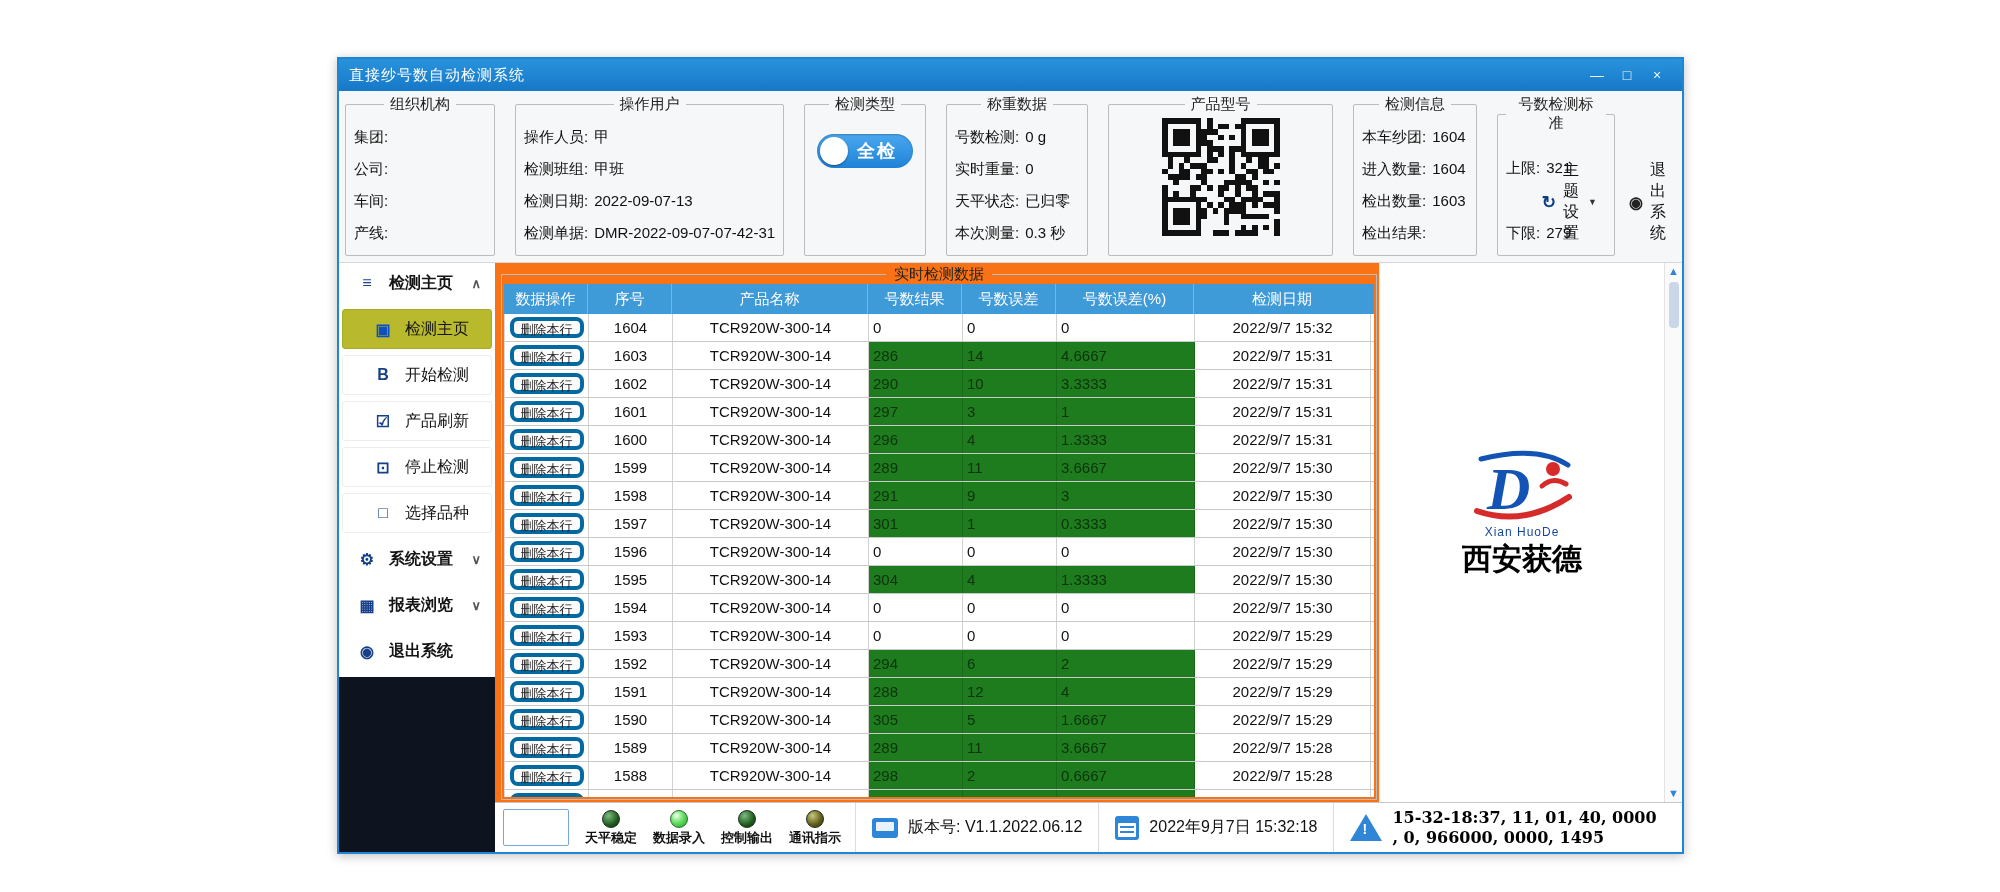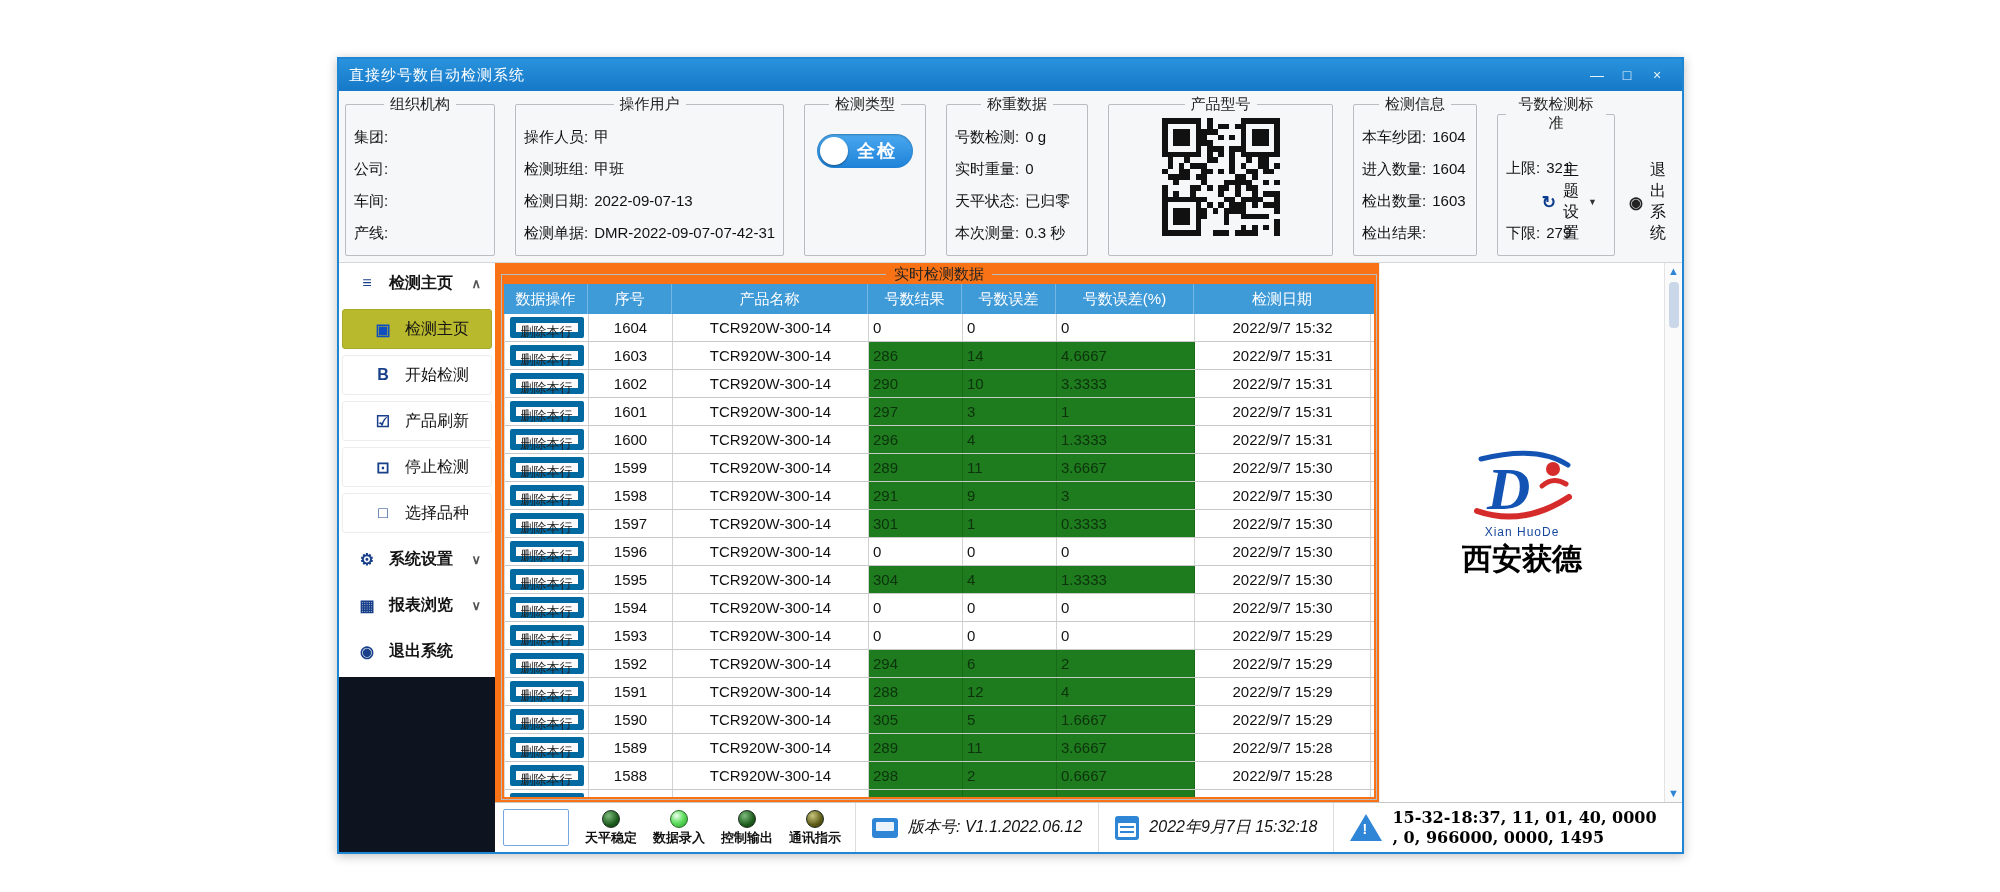--- a/index.html
+++ b/index.html
@@ -74,21 +74,21 @@
   .hc:last-child { border-right:none; }
   .tbody { flex:1; overflow:hidden; border-left:1px solid #d8d8d8; }
   .trow { display:flex; height:28px; border-bottom:1px solid #c9c9c9; background:#fff; }
   .tc { display:flex; align-items:center; justify-content:center; font-size:15px; color:#111;
         border-right:1px solid #d2d2d2; overflow:hidden; white-space:nowrap; }
   .tc.num { justify-content:flex-start; padding-left:4px; }
   .tc.green { background:#1e7b1e; color:#0d330d; border-right-color:#176a17; }
   .c0{width:84px;} .c1{width:84px;} .c2{width:196px;} .c3{width:94px;}
   .c4{width:94px;} .c5{width:138px;} .c6{width:176px;}
   .del-btn { width:74px; height:21px; font-size:13px; color:#222; background:#fcfcfc;
-             border:6px solid #0369a1; border-radius:2px; font-family:inherit; cursor:pointer; }
+             border:4px solid #0369a1; border-radius:8px; font-family:inherit; cursor:pointer; }
 
   
   .logo-panel { flex:1; background:#fff; border-left:1px solid #ececec; display:flex;
                 align-items:center; justify-content:center; }
   .logo { display:flex; flex-direction:column; align-items:center; margin-top:-40px; }
   .logo-en { font-size:12px; color:#16479c; letter-spacing:1px; margin-top:-6px; }
   .logo-cn { font-size:30px; font-weight:bold; font-family:"Liberation Serif", serif; color:#000; }
 
   .vscroll { width:18px; flex:none; background:#fafafa; border-left:1px solid #e3e3e3;
              display:flex; flex-direction:column; align-items:center; padding:3px 0; }
@@ -104,21 +104,21 @@
   .leds { display:flex; align-items:center; gap:8px; padding:2px 10px 0 2px; }
   .led { display:flex; flex-direction:column; align-items:center; width:60px;font-weight:bold; }
   .dot { width:18px; height:18px; border-radius:50%; border:1px solid #1c2b1c;
          background:radial-gradient(circle at 35% 30%, #7fbb7f, #1c5c1c 60%, #0b330b); }
   .dot.on { background:radial-gradient(circle at 35% 30%, #f2fff2, #66e066 45%, #1fa01f);
             border-color:#2b6b2b; }
   .dot.yellow { background:radial-gradient(circle at 35% 30%, #c9c67e, #5d5a16 60%, #343307); }
   .led-label { font-size:13px; margin-top:1px; color:#111; }
   .sb-sec { display:flex; align-items:center; gap:10px; padding:0 16px; border-left:1px solid #ddd; }
   .sb-sec.msg { flex:1; padding-right:6px; }
-  .sb-text { font-size:16px; color:#111; white-space:nowrap;font-style:italic; }
+  .sb-text { font-size:16px; color:#111; white-space:nowrap; }
   .ver-icon { width:26px; height:20px; background:#2f86d6; border-radius:3px; position:relative; flex:none; }
   .ver-icon::after { content:""; position:absolute; left:4px; right:4px; top:4px; bottom:7px;
                      background:#eaf3fc; border-radius:1px; }
   .cal-icon { width:24px; height:24px; background:#2f86d6; border-radius:3px; position:relative; flex:none; }
   .cal-icon::before { content:""; position:absolute; left:3px; right:3px; top:7px; bottom:3px;
                       background:#fff; border-radius:1px; }
   .cal-icon::after { content:""; position:absolute; left:5px; right:5px; top:10px; bottom:5px;
                      background:repeating-linear-gradient(to bottom,#2f86d6 0 2px, transparent 2px 5px); }
   .warn-icon { width:0; height:0; border-left:16px solid transparent; border-right:16px solid transparent;
                border-bottom:27px solid #2f86d6; position:relative; flex:none; }

